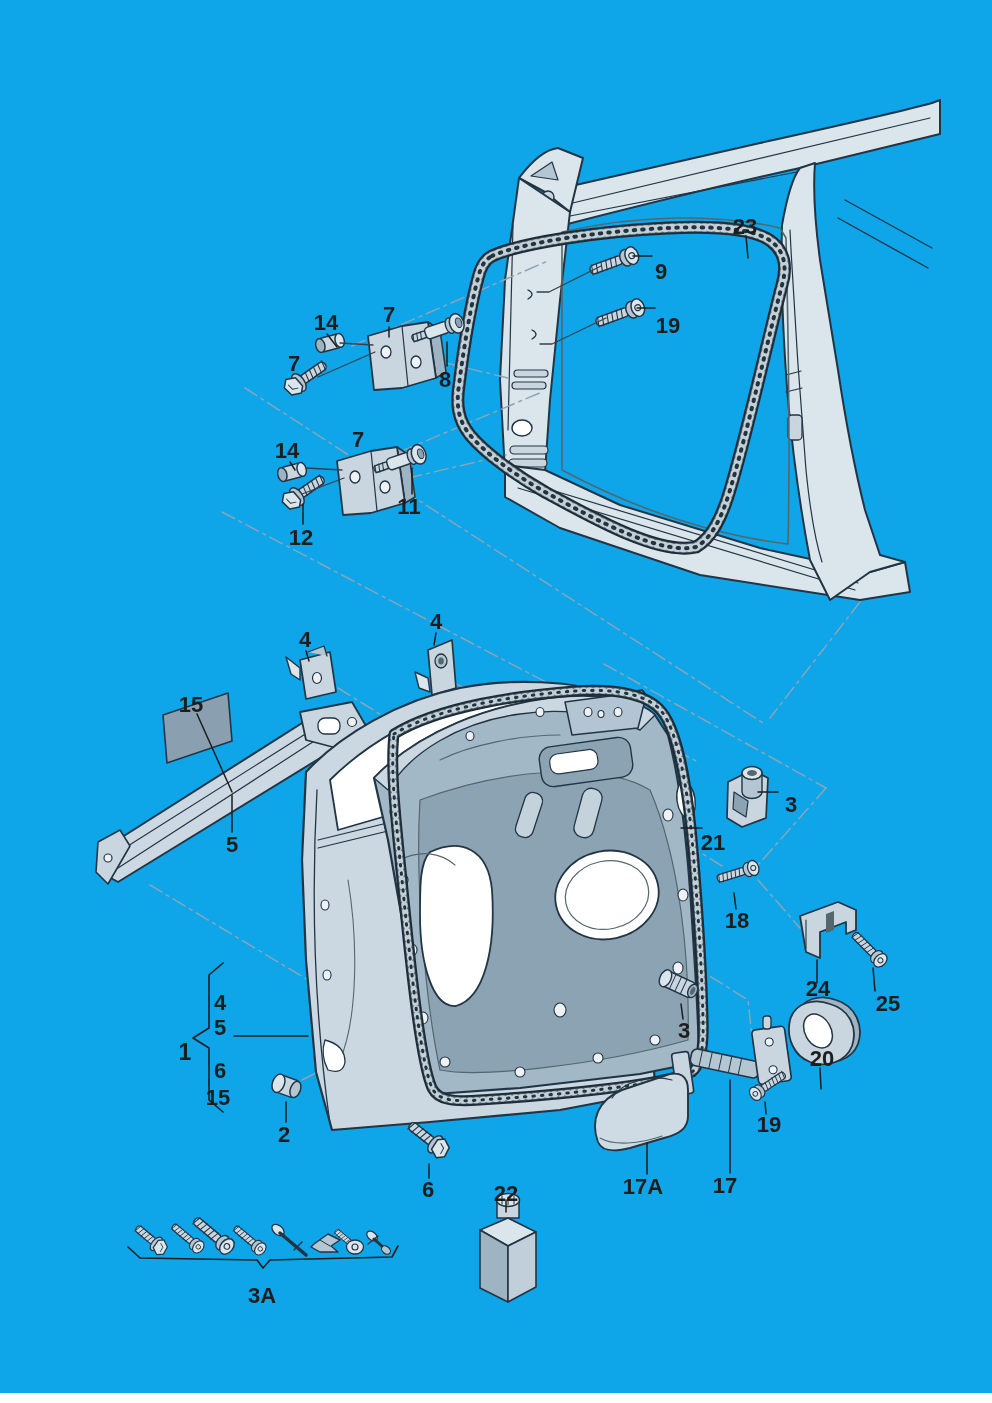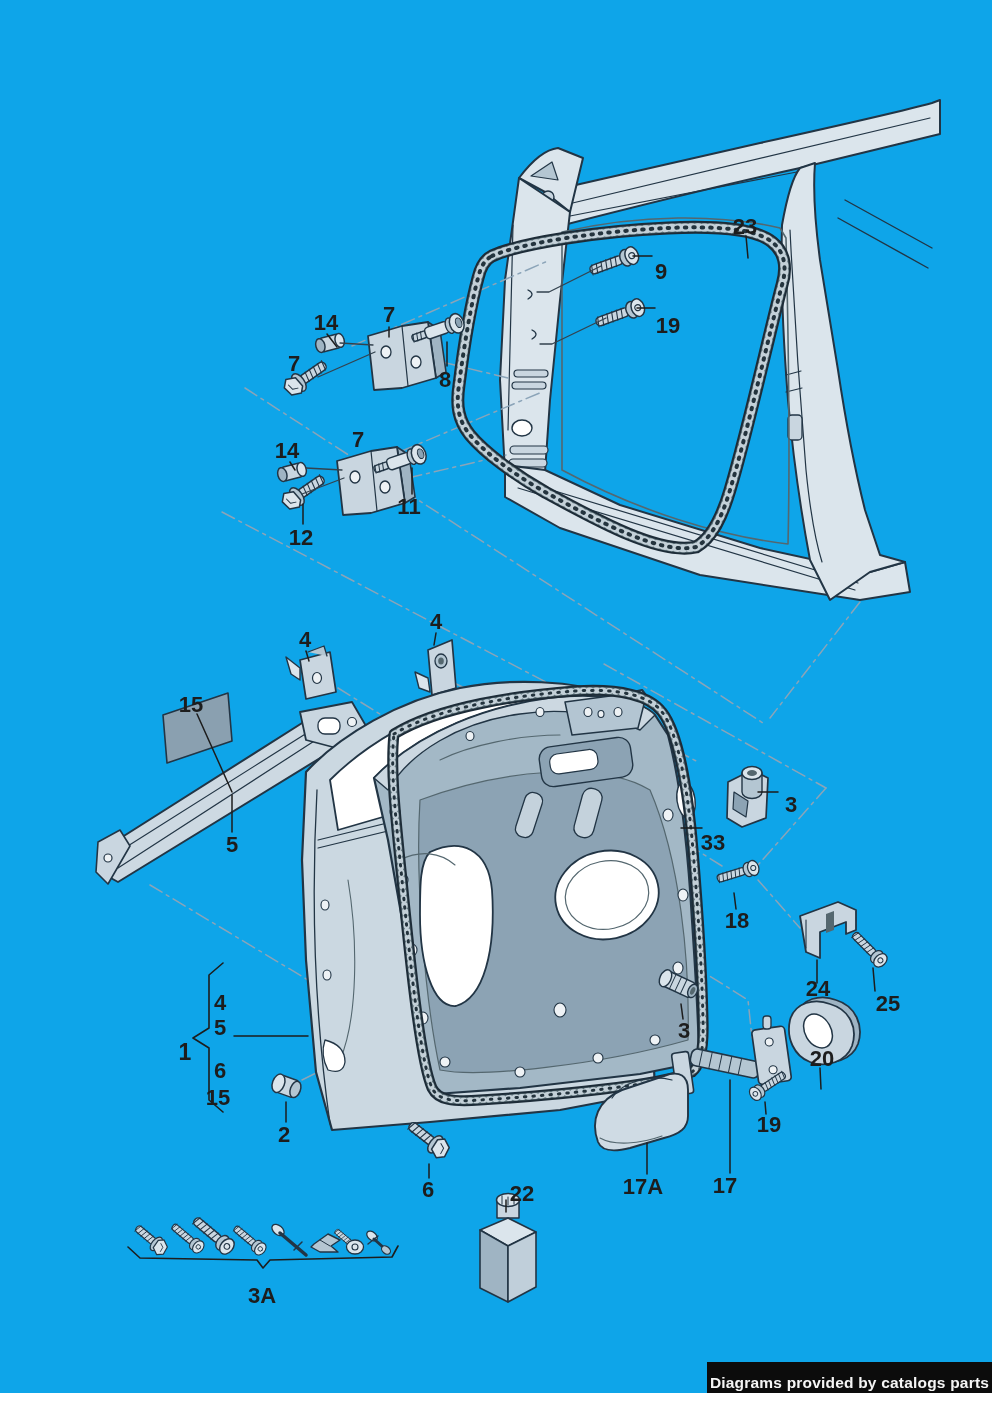--- a/index.html
+++ b/index.html
@@ -409,36 +409,33 @@
 <div class="lbl" style="left:445px;top:380px">8</div>
 <div class="lbl" style="left:287px;top:451px">14</div>
 <div class="lbl" style="left:358px;top:440px">7</div>
 <div class="lbl" style="left:409px;top:507px">11</div>
 <div class="lbl" style="left:301px;top:538px">12</div>
 <div class="lbl" style="left:305px;top:640px">4</div>
 <div class="lbl" style="left:436px;top:622px">4</div>
 <div class="lbl" style="left:191px;top:705px">15</div>
 <div class="lbl" style="left:232px;top:845px">5</div>
 <div class="lbl" style="left:791px;top:805px">3</div>
-<div class="lbl" style="left:713px;top:843px">33</div>
+<div class="lbl" style="left:713px;top:843px">21</div>
 <div class="lbl" style="left:737px;top:921px">18</div>
 <div class="lbl" style="left:818px;top:989px">24</div>
 <div class="lbl" style="left:888px;top:1004px">25</div>
 <div class="lbl" style="left:684px;top:1031px">3</div>
 <div class="lbl" style="left:822px;top:1059px">20</div>
 <div class="lbl" style="left:769px;top:1125px">19</div>
 <div class="lbl" style="left:643px;top:1187px">17A</div>
 <div class="lbl" style="left:725px;top:1186px">17</div>
 <div class="lbl big" style="left:185px;top:1052px">1</div>
 <div class="lbl" style="left:220px;top:1003px">4</div>
 <div class="lbl" style="left:220px;top:1028px">5</div>
 <div class="lbl" style="left:220px;top:1071px">6</div>
 <div class="lbl" style="left:218px;top:1098px">15</div>
 <div class="lbl" style="left:284px;top:1135px">2</div>
 <div class="lbl" style="left:428px;top:1190px">6</div>
-<div class="lbl" style="left:522px;top:1194px">22</div>
+<div class="lbl" style="left:506px;top:1194px">22</div>
 <div class="lbl" style="left:262px;top:1296px">3A</div>
 
-<div class="footer-bar">
-  <span>Diagrams provided by catalogs parts</span>
+
 </div>
 
-</div>
-
 </body></html>

